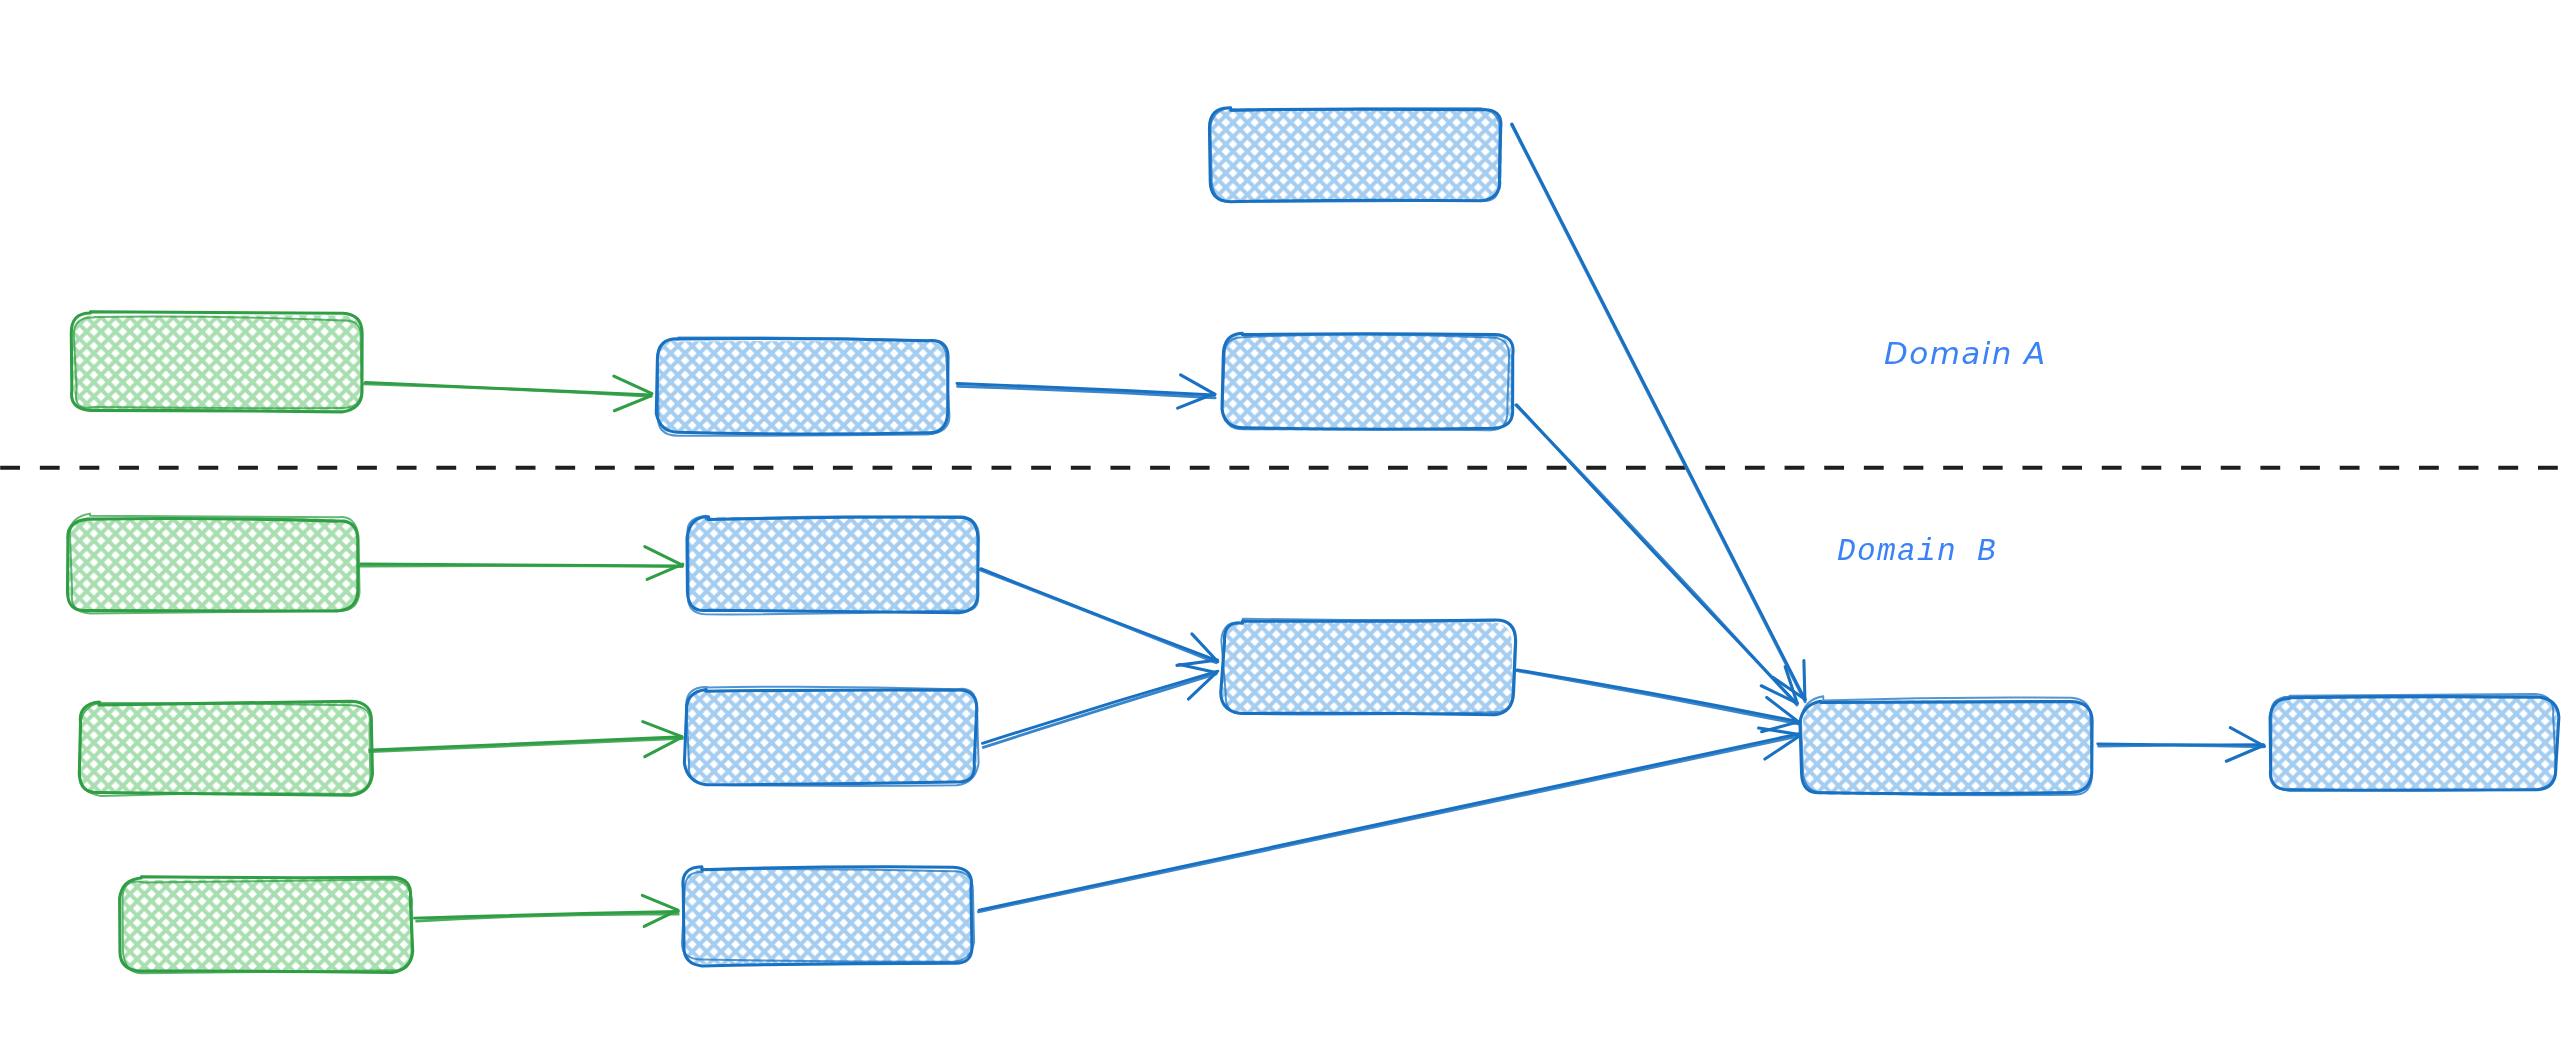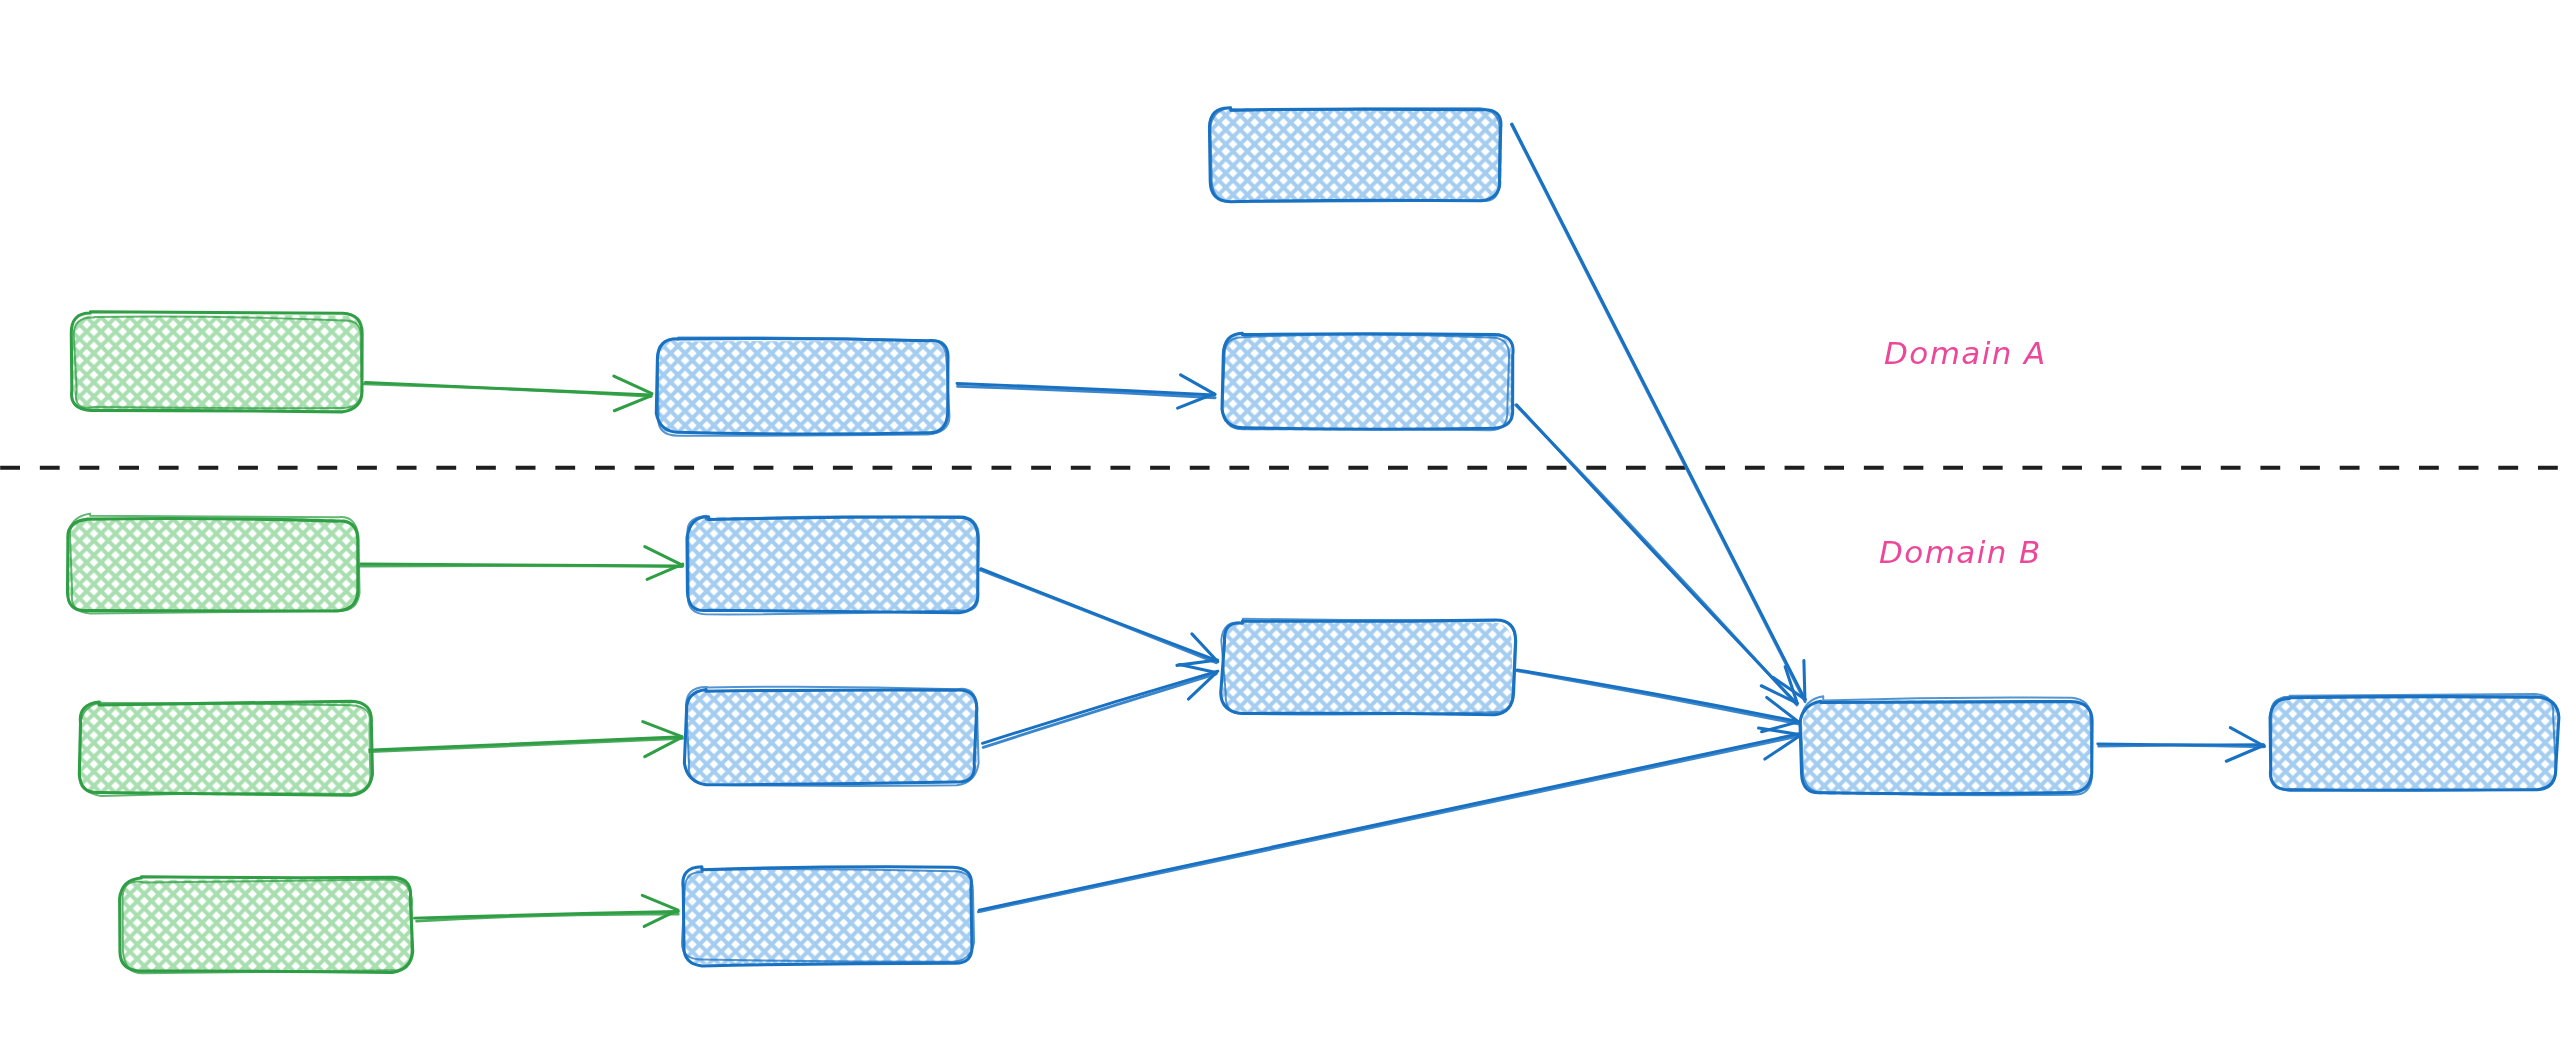--- a/index.html
+++ b/index.html
@@ -25,26 +25,26 @@
     width: 2576px;
     height: 1049px;
     display: block;
   }
   .domain-label {
     position: absolute;
     font-family: "DejaVu Sans", sans-serif;
     font-size: 31px;
     font-style: italic;
     letter-spacing: 1.4px;
-    color: #ec4899;
+    color: #3b82f6;
     white-space: nowrap;
     user-select: none;
   }
   #domain-a-label { left: 1884px; top: 335px; }
-  #domain-b-label { left: 1879px; top: 534px; }
+  #domain-b-label { left: 1837px; top: 534px; font-family: Liberation Mono, monospace; }
 
   
   .node-hit {
     position: absolute;
     background: transparent;
     border: 0;
     padding: 0;
     cursor: pointer;
   }
 </style>

